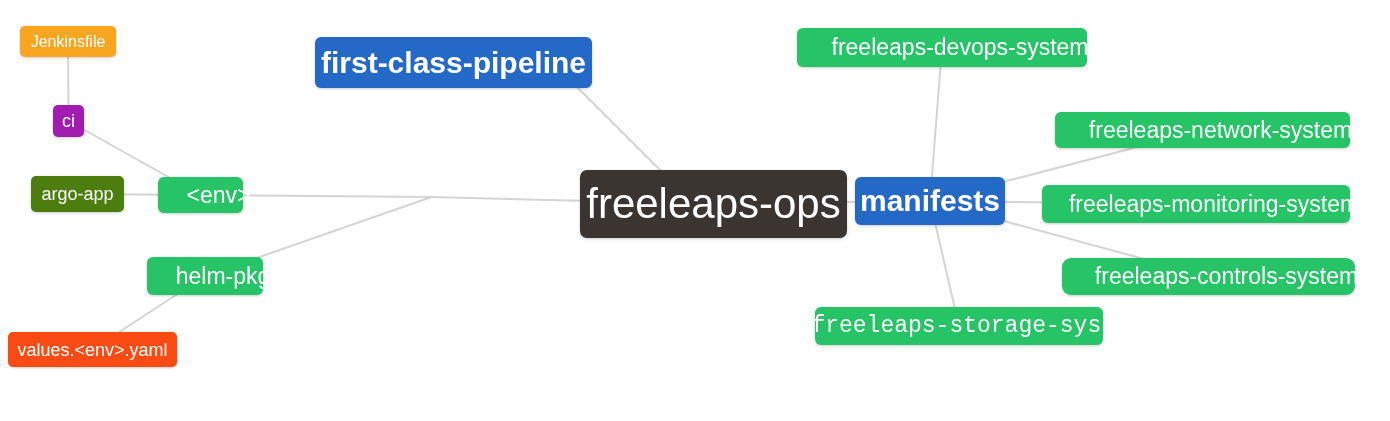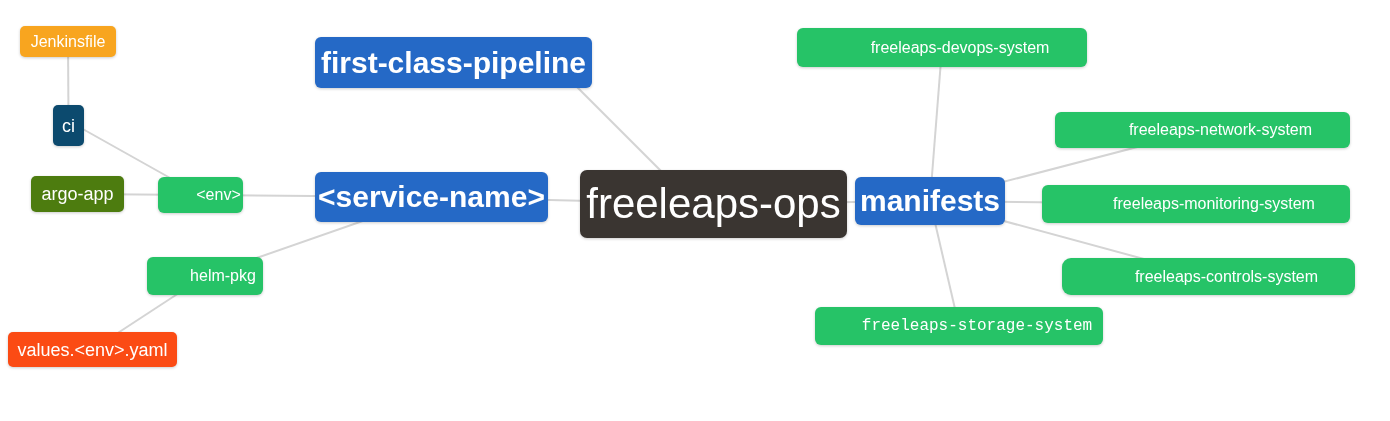--- a/index.html
+++ b/index.html
@@ -21,21 +21,21 @@
     color: #ffffff;
     border-radius: 6px;
     box-shadow: 0 1px 3px rgba(0,0,0,0.20);
     white-space: nowrap;
     cursor: pointer;
     user-select: none;
     line-height: 1;
   }
   .lvl-root   { font-size: 42px; border-radius: 7px; }
   .lvl-level1 { font-size: 30px; font-weight: bold; }
-  .lvl-level2 { font-size: 16px; padding-left: 36px; }
+  .lvl-level2 { font-size: 23px; padding-left: 36px; }
   .lvl-level3 { font-size: 18px; border-radius: 5px; }
   .lvl-level4 { font-size: 16px; border-radius: 5px; }
 </style>
 </head>
 <body>
 
 <div class="canvas" style="background: rgb(255, 255, 255);">
   <svg class="edges" width="1390" height="421" viewBox="0 0 1390 421">
       <line x1="68" y1="41.5" x2="68.5" y2="121" stroke="#d4d4d4" stroke-width="2"></line>
       <line x1="68.5" y1="121" x2="200.5" y2="195" stroke="#d4d4d4" stroke-width="2"></line>
@@ -47,26 +47,25 @@
       <line x1="575" y1="85" x2="670" y2="180" stroke="#d4d4d4" stroke-width="2"></line>
       <line x1="713.5" y1="204" x2="930" y2="201" stroke="#d4d4d4" stroke-width="2"></line>
       <line x1="930" y1="201" x2="942" y2="47.5" stroke="#d4d4d4" stroke-width="2"></line>
       <line x1="930" y1="201" x2="1202.5" y2="130" stroke="#d4d4d4" stroke-width="2"></line>
       <line x1="930" y1="201" x2="1196" y2="204" stroke="#d4d4d4" stroke-width="2"></line>
       <line x1="930" y1="201" x2="1208.5" y2="276.5" stroke="#d4d4d4" stroke-width="2"></line>
       <line x1="930" y1="201" x2="959" y2="326" stroke="#d4d4d4" stroke-width="2"></line>
     </svg>
 <div class="node lvl-root" style="left: 580px; top: 170px; width: 267px; height: 68px; background: rgb(58, 53, 49); color: rgb(255, 255, 255);">freeleaps-ops</div>
     <div class="node lvl-level1" style="left: 315px; top: 37px; width: 277px; height: 51px; background: rgb(37, 105, 198); color: rgb(255, 255, 255);">first-class-pipeline</div>
-    <div class="node lvl-level1" style="left: 315px; top: 172px; width: 233px; height: 50px; background: rgb(37, 105, 198); color: rgb(255, 255, 255);">&lt;service-name&gt;</div>
     <div class="node lvl-level1" style="left: 855px; top: 177px; width: 150px; height: 48px; background: rgb(37, 105, 198); color: rgb(255, 255, 255);">manifests</div>
     <div class="node lvl-level2" style="left: 158px; top: 177px; width: 85px; height: 36px; background: rgb(38, 195, 103); color: rgb(255, 255, 255);">&lt;env&gt;</div>
     <div class="node lvl-level2" style="left: 147px; top: 257px; width: 116px; height: 38px; background: rgb(38, 195, 103); color: rgb(255, 255, 255);">helm-pkg</div>
     <div class="node lvl-level2" style="left: 797px; top: 28px; width: 290px; height: 39px; background: rgb(38, 195, 103); color: rgb(255, 255, 255);">freeleaps-devops-system</div>
     <div class="node lvl-level2" style="left: 1055px; top: 112px; width: 295px; height: 36px; background: rgb(38, 195, 103); color: rgb(255, 255, 255);">freeleaps-network-system</div>
     <div class="node lvl-level2" style="left: 1042px; top: 185px; width: 308px; height: 38px; background: rgb(38, 195, 103); color: rgb(255, 255, 255);">freeleaps-monitoring-system</div>
     <div class="node lvl-level2" style="left: 1062px; top: 258px; width: 293px; height: 37px; background: rgb(38, 195, 103); color: rgb(255, 255, 255); border-radius: 9px;">freeleaps-controls-system</div>
     <div class="node lvl-level2" style="left: 815px; top: 307px; width: 288px; height: 38px; background: rgb(38, 195, 103); color: rgb(255, 255, 255); font-family: Liberation Mono, monospace;">freeleaps-storage-system</div>
-    <div class="node lvl-level3" style="left: 53px; top: 105px; width: 31px; height: 41px; background: #0c4a6e; color: rgb(255, 255, 255);">ci</div>
+    <div class="node lvl-level3" style="left: 53px; top: 105px; width: 31px; height: 32px; background: #a21caf; color: rgb(255, 255, 255);">ci</div>
     <div class="node lvl-level3" style="left: 31px; top: 176px; width: 93px; height: 36px; background: #4d7c0f; color: rgb(255, 255, 255);">argo-app</div>
     <div class="node lvl-level3" style="left: 8px; top: 332px; width: 169px; height: 35px; background: rgb(251, 75, 20); color: rgb(255, 255, 255);">values.&lt;env&gt;.yaml</div>
     <div class="node lvl-level4" style="left: 20px; top: 26px; width: 96px; height: 31px; background: rgb(248, 165, 31); color: rgb(255, 255, 255);">Jenkinsfile</div>
   </div>
 
 </body></html>

